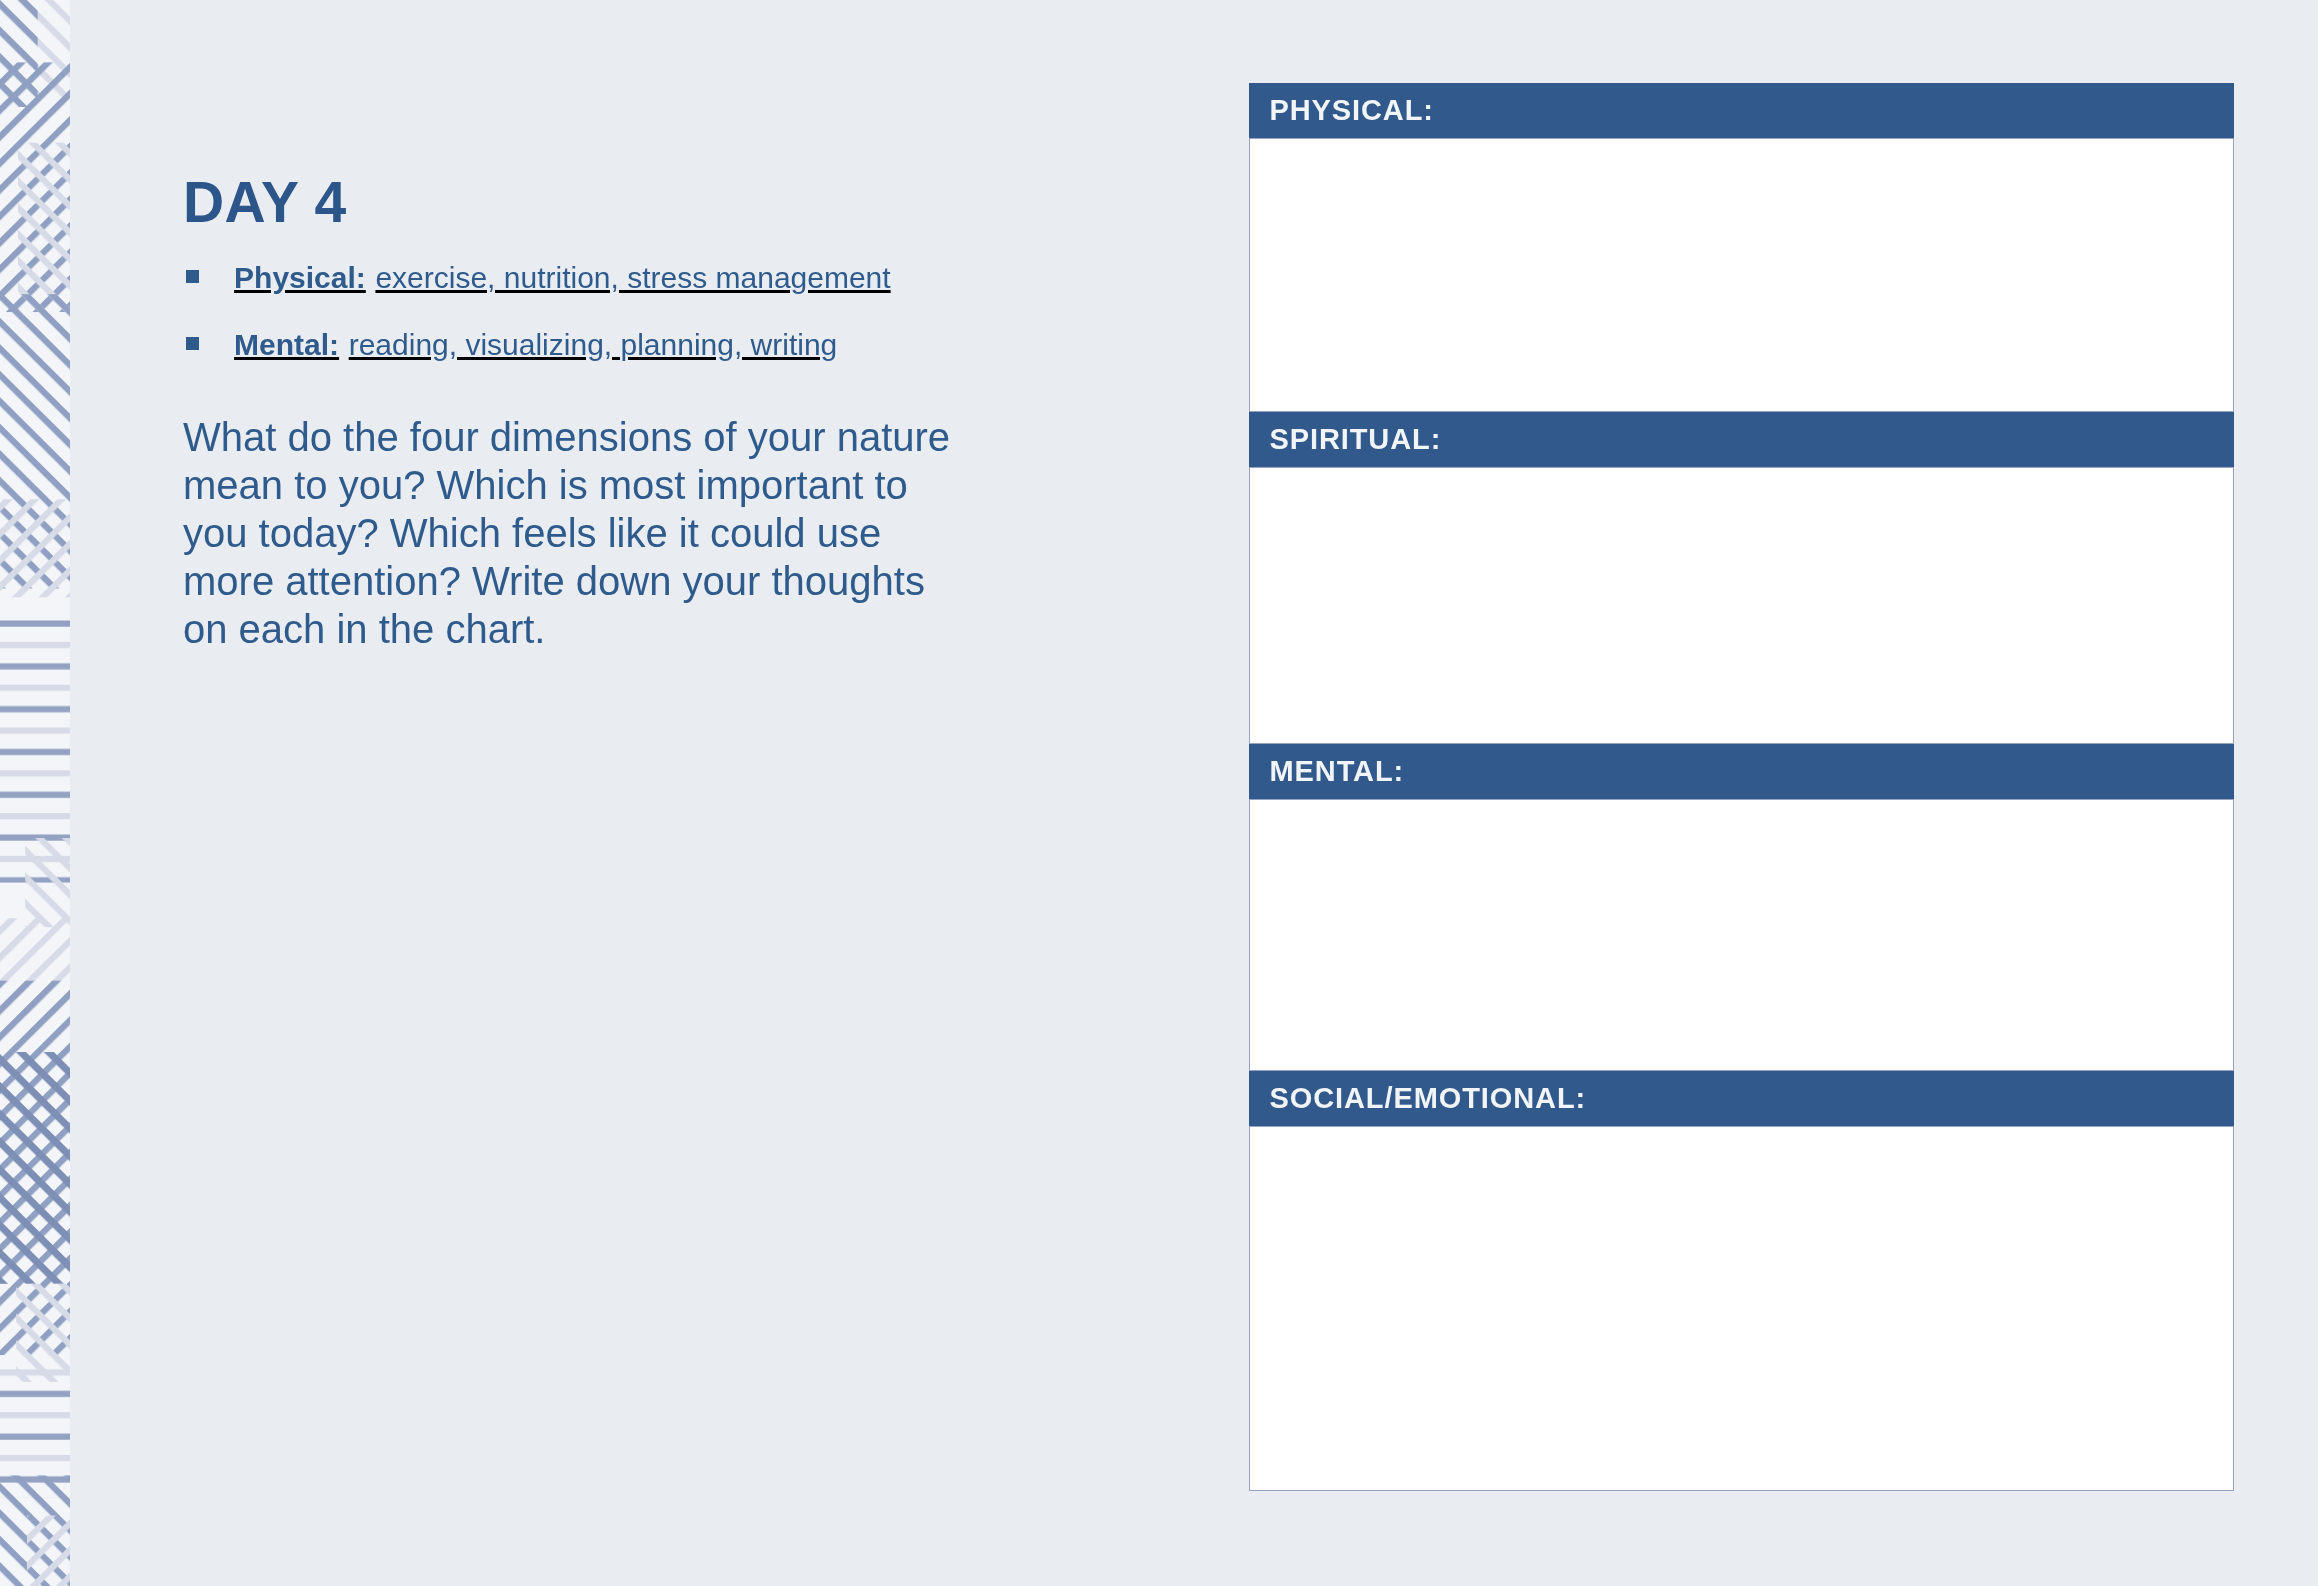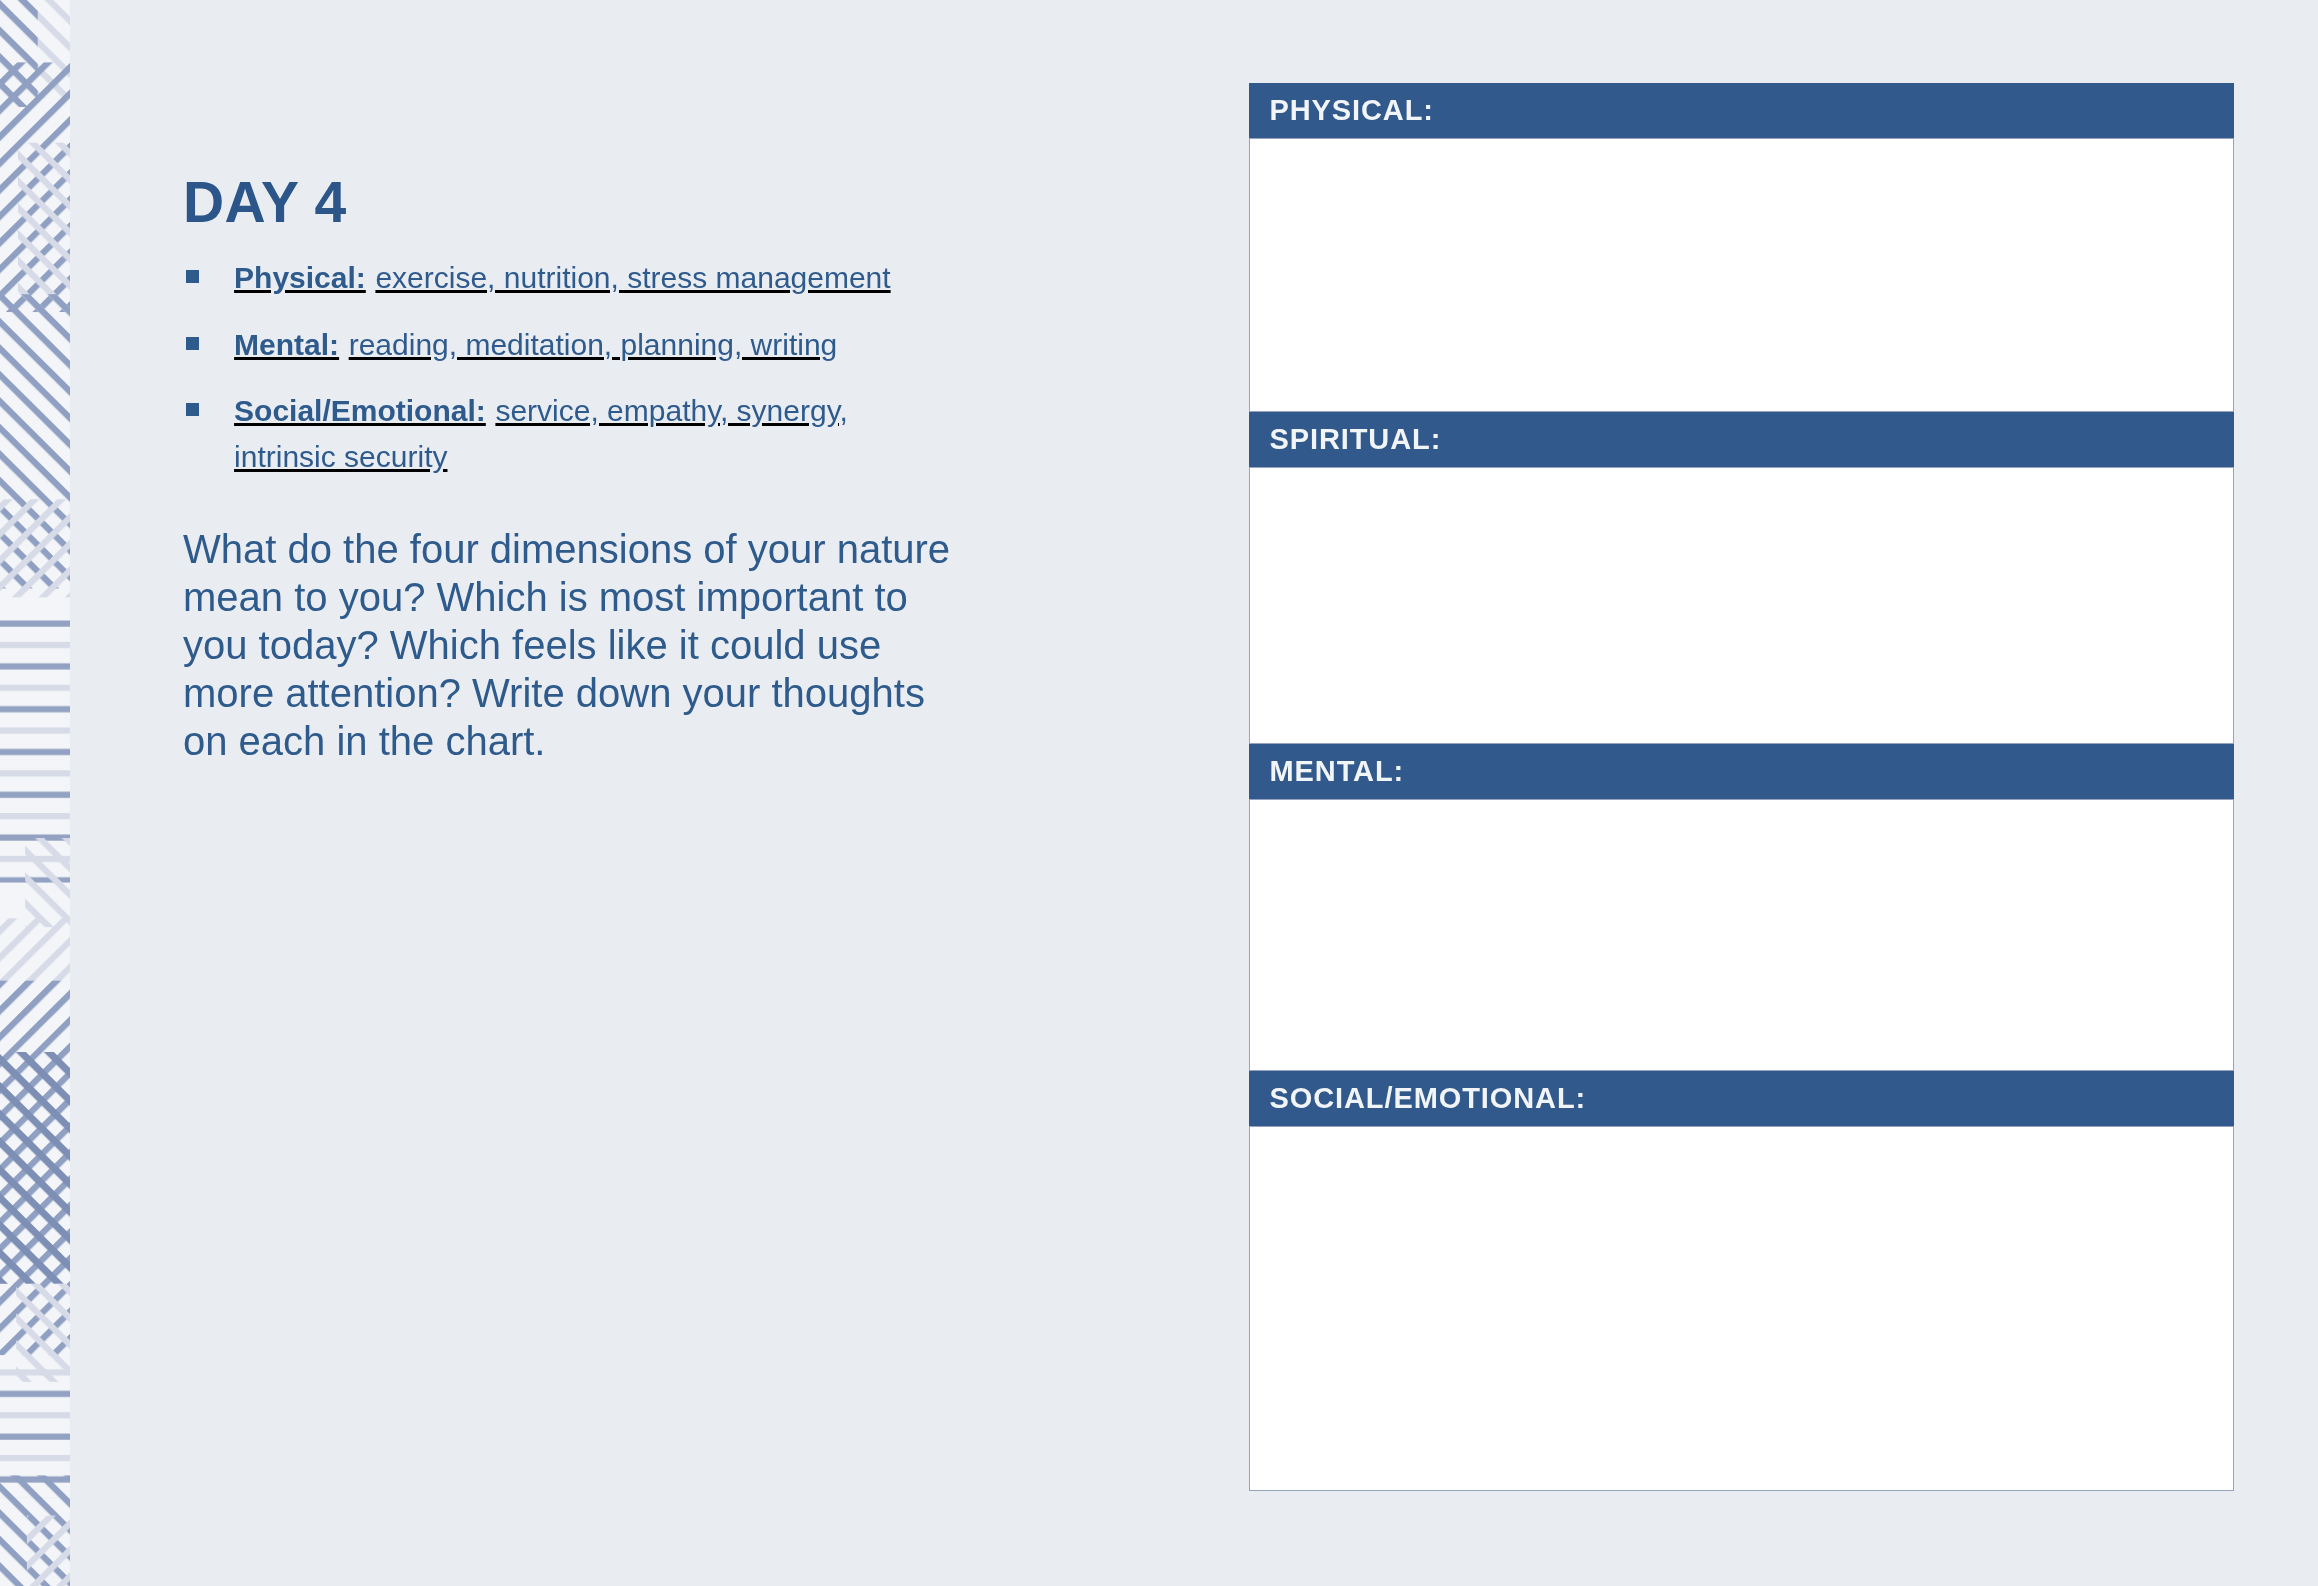--- a/index.html
+++ b/index.html
@@ -108,25 +108,21 @@
     <h1 class="page-title">DAY 4</h1>
 
 
     <ul class="dim-list">
       <li>
         <span class="sq"></span>
         <p class="bullet-text"><b>Physical:</b><span>exercise, nutrition, stress management</span></p>
       </li>
       <li>
         <span class="sq"></span>
-        <p class="bullet-text"><b>Mental:</b><span>reading, meditation, planning, writing</span></p>
-      </li>
-      <li>
-        <span class="sq"></span>
-        <p class="bullet-text"><b>Social/Emotional:</b><span>service, empathy, synergy, intrinsic security</span></p>
+        <p class="bullet-text"><b>Mental:</b><span>reading, visualizing, planning, writing</span></p>
       </li>
     </ul>
 
     <p class="question">What do the four dimensions of your nature mean to you? Which is most important to you today? Which feels like it could use more attention? Write down your thoughts on each in the chart.</p>
   </main>
 
   <section class="chart">
     <div class="chart-section">
       <div class="chart-bar">PHYSICAL:</div>
       <div class="chart-box box-0"></div>

